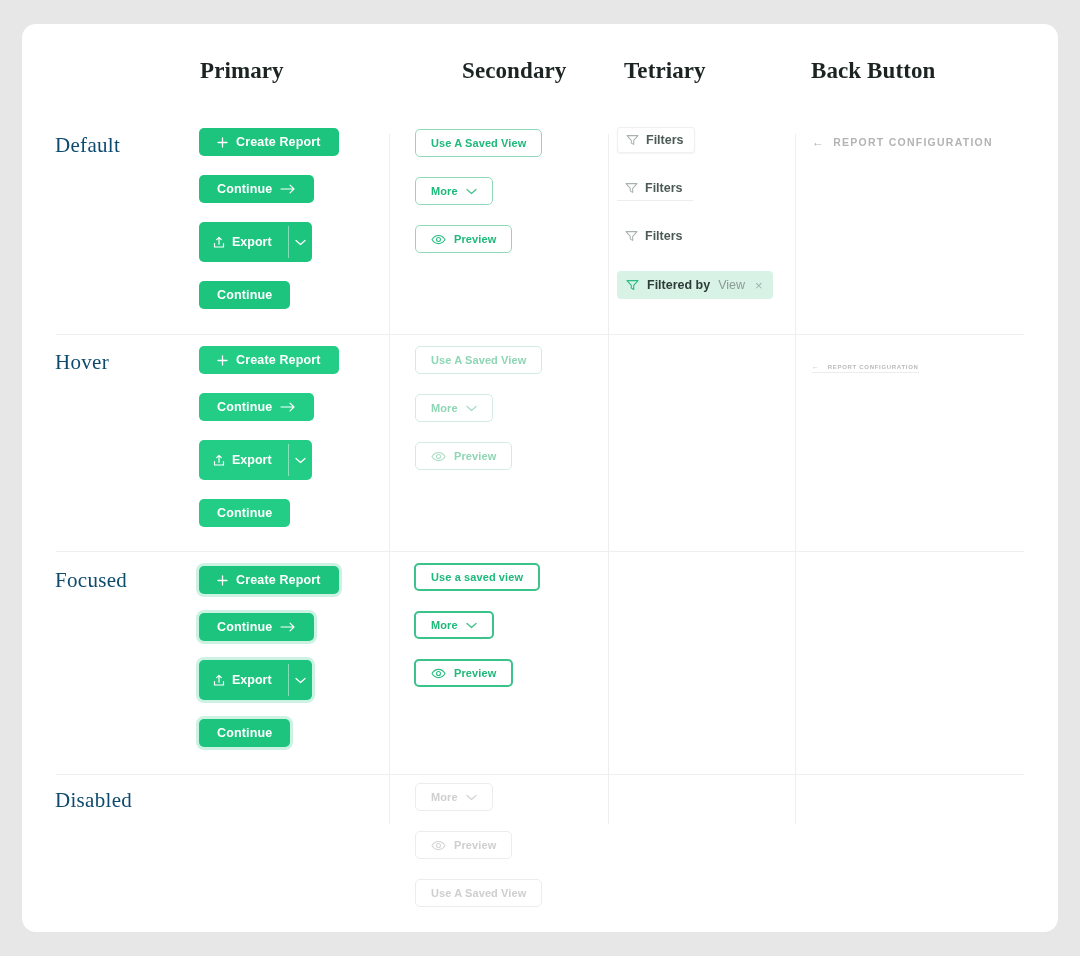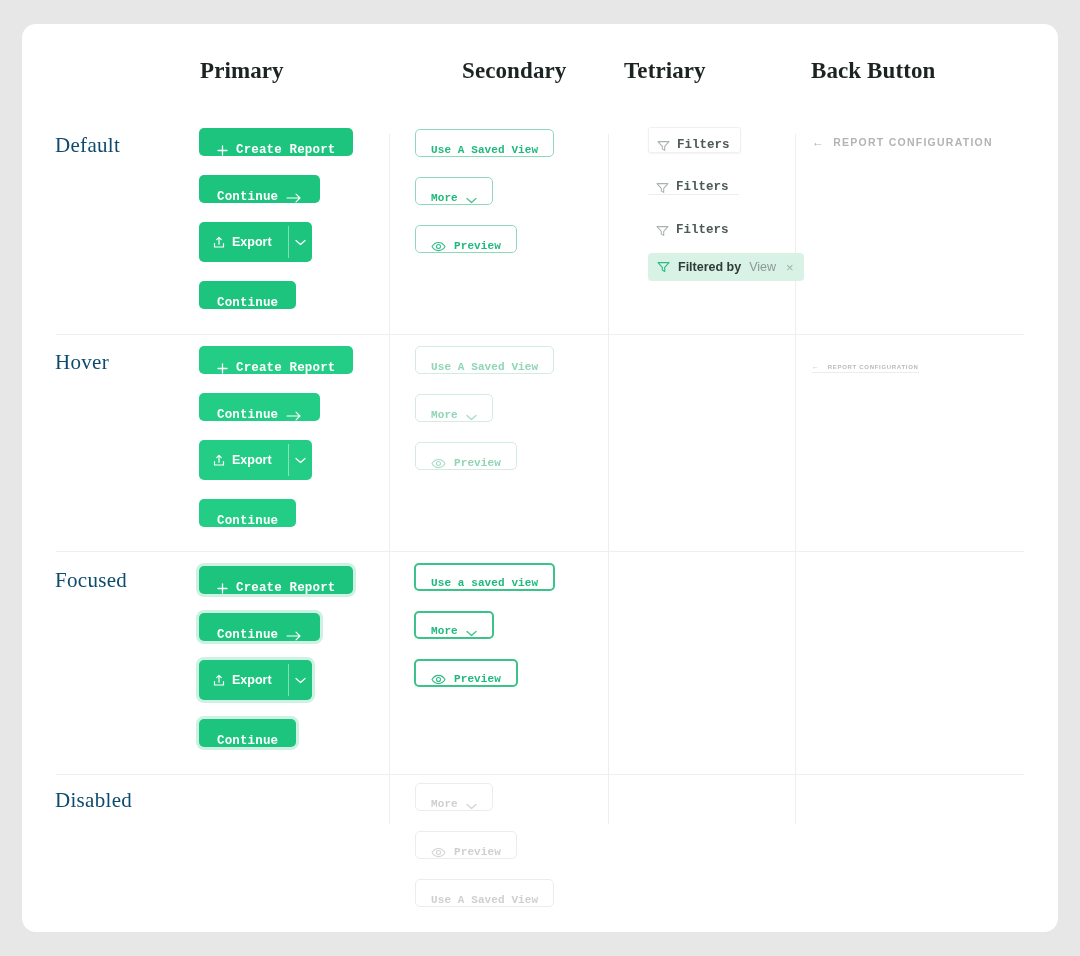--- a/index.html
+++ b/index.html
@@ -83,26 +83,26 @@
   .row-label.r3 { top: 544px; }
   .row-label.r4 { top: 764px; }
 
   
   .cell { position: absolute; }
   .stack { display: flex; flex-direction: column; align-items: flex-start; }
 
   
   .btn {
     display: inline-flex;
-    align-items: flex-end;
+    align-items: center;
     justify-content: center;
     gap: 8px;
     border: none;
     cursor: pointer;
-    font-family: Liberation Mono, monospace;
+    font-family: Liberation Sans, sans-serif;
     white-space: nowrap;
   }
   .btn-primary {
     background: #1cc47e;
     color: #ffffff;
     border-radius: 5px;
     font-size: 12.5px;
     font-weight: 700;
     padding: 0 18px;
     height: 28px;
@@ -463,21 +463,21 @@
               <circle cx="7.5" cy="5.5" r="2" stroke="#d4d4d4" stroke-width="1.05" fill="none"></circle>
             </svg>
         </span>
         <span>Preview</span>
       </button>
       <button class="btn btn-secondary disabled">
         <span>Use A Saved View</span>
       </button>
     </div>
 
-    <div class="cell stack" style="left:626px; top:103px; gap:16px;">
+    <div class="cell stack" style="left:595px; top:103px; gap:22px;">
       <button class="btn btn-tertiary boxed">
         <span>
           <svg width="13" height="12" viewBox="0 0 13 12">
               <path d="M1 1.6h11L7.7 6.3v4.1L5.3 9.1V6.3L1 1.6z" stroke="#a9b2af" stroke-width="1.05" fill="none" stroke-linejoin="round"></path>
             </svg>
         </span>
         <span>Filters</span>
       </button>
 
       <button class="btn btn-tertiary lined">

